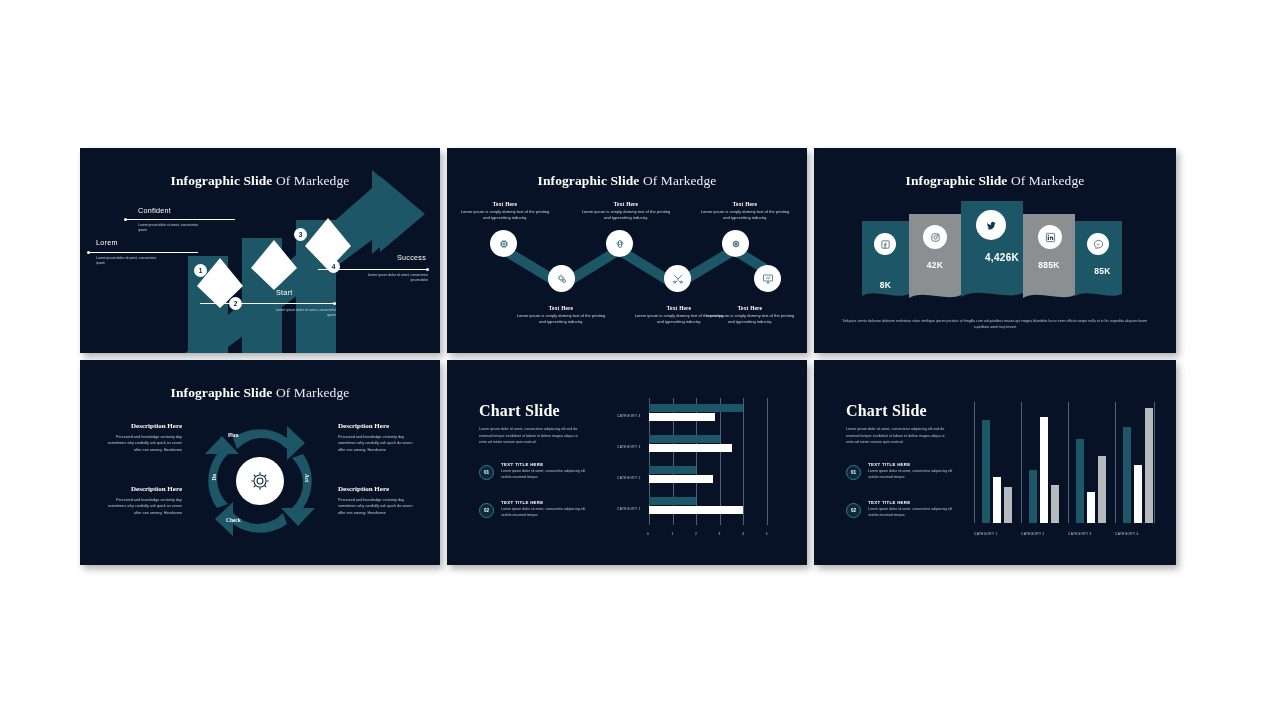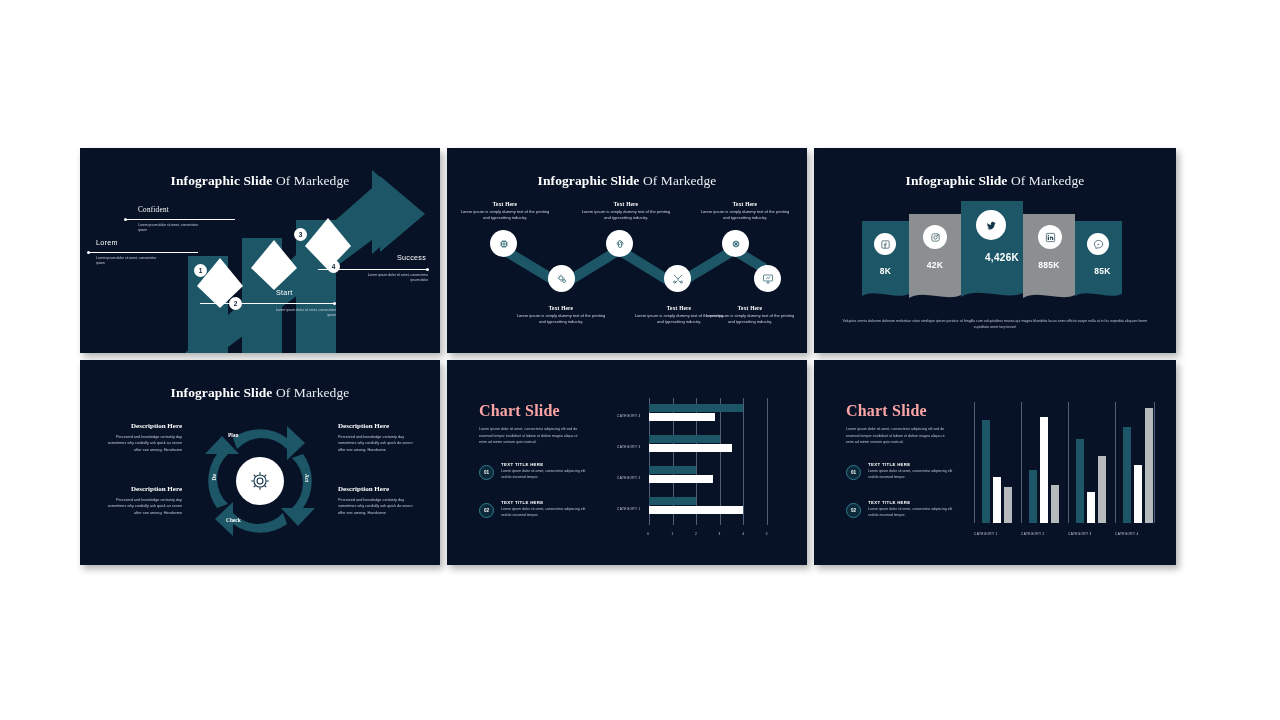--- a/index.html
+++ b/index.html
@@ -110,21 +110,21 @@
   .s4-word {
     position: absolute; color: #ffffff;
     font-family: "Liberation Serif", serif; font-weight: bold;
     font-size: 5.4px; z-index: 6; white-space: nowrap;
   }
 
   
   .cs-title {
     position: absolute; left: 32px; top: 42px;
     font-family: "Liberation Serif", serif; font-weight: bold;
-    font-size: 16px; color: #fca5a5; letter-spacing: .2px;
+    font-size: 16px; color: #ffffff; letter-spacing: .2px;
   }
   .cs-para {
     position: absolute; left: 32px; top: 66px; width: 100px;
     color: #b9c3d2; font-size: 3.6px; line-height: 1.85;
   }
   .cs-item { position: absolute; left: 32px; width: 110px; }
   .cs-badge {
     position: absolute; left: 0; top: 3px;
     width: 15px; height: 15px; border-radius: 50%;
     border: 1px solid #2e7f91; background: #0d2a3a;
@@ -163,21 +163,21 @@
 
       <path d="M140 110 L163 138 L140 160 L117 138 Z" fill="#ffffff"></path>
       <path d="M194 92 L217 120 L194 142 L171 120 Z" fill="#ffffff"></path>
       <path d="M248 70 L271 98 L248 122 L225 98 Z" fill="#ffffff"></path>
     </svg>
 
     <div class="title">
       <span class="b">Infographic Slide</span><span class="l"> Of Markedge</span>
     </div>
 
-    <div class="s1-lbl" style="left:58px;top:58px;font-family:Liberation Serif, serif;">Confident</div>
+    <div class="s1-lbl" style="left:58px;top:58px;">Confident</div>
     <div class="s1-line" style="left:45px;top:71px;width:110px;"></div>
     <div class="s1-dot" style="left:44px;top:70px;"></div>
     <div class="s1-sub" style="left:58px;top:75px;">Lorem ipsum dolor sit amet, consectetur ipsum</div>
 
     <div class="s1-lbl" style="left:16px;top:90px;">Lorem</div>
     <div class="s1-line" style="left:8px;top:104px;width:110px;"></div>
     <div class="s1-dot" style="left:7px;top:103px;"></div>
     <div class="s1-sub" style="left:16px;top:108px;">Lorem ipsum dolor sit amet, consectetur ipsum</div>
 
     <div class="s1-lbl" style="left:196px;top:140px;">Start</div>
@@ -304,21 +304,21 @@
         <path d="M11 10h2.5v1a2.9 2.9 0 014.5 2.5v4h-2.6v-3.6c0-.9-.5-1.5-1.3-1.5s-1.5.6-1.5 1.6V17.5H11z"></path>
       </svg>
     </div>
     <div class="s3-ic" style="left:273px;top:85px;width:22px;height:22px;">
       <svg viewBox="0 0 24 24" fill="none" stroke="#12394a" stroke-width="1.4">
         <path d="M12 3C7 3 3 6.8 3 11.4c0 2.6 1.3 4.9 3.3 6.4v3.1l3-1.7c.8.2 1.7.3 2.7.3 5 0 9-3.8 9-8.5S17 3 12 3z"></path>
         <path d="M7.2 13.6l3.3-3.4 2 2 2.8-2.2-3.3 3.5-2-2z" fill="#12394a" stroke="none"></path>
       </svg>
     </div>
 
-    <div class="s3-num" style="left:48px;top:118px;width:47px;">8K</div>
+    <div class="s3-num" style="left:48px;top:132px;width:47px;">8K</div>
     <div class="s3-num" style="left:95px;top:112px;width:52px;">42K</div>
     <div class="s3-num" style="left:147px;top:104px;width:82px;font-size:10px;">4,426K</div>
     <div class="s3-num" style="left:209px;top:112px;width:52px;">885K</div>
     <div class="s3-num" style="left:261px;top:118px;width:55px;">85K</div>
 
     <div class="s3-foot">Voluptas omnis dolorum dolorum molestiae vitae similique ipsum pariatur at fringilla cum voluptatibus massa qui magna blanditiis lacus enim officiis saepe nulla at in hic expedita aliquam lorem cupiditate amet turp tesunt</div>
   </div>
 
   <div class="slide">
     <div class="title">

